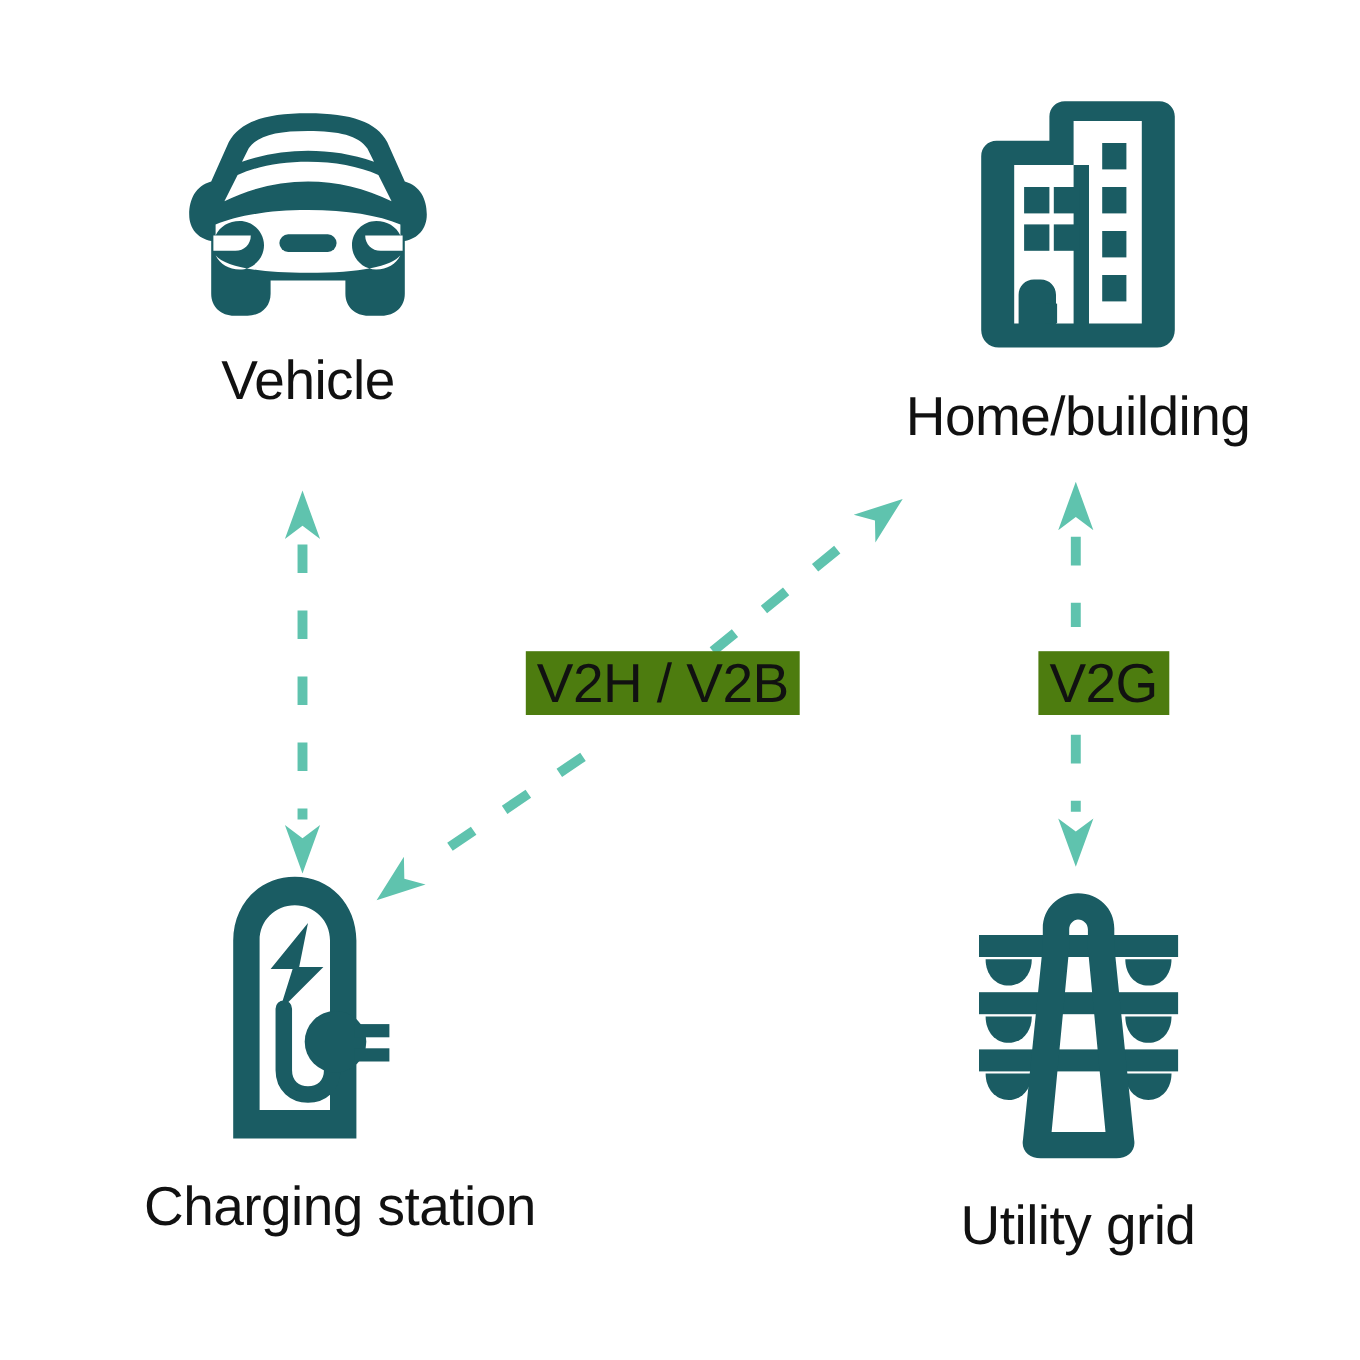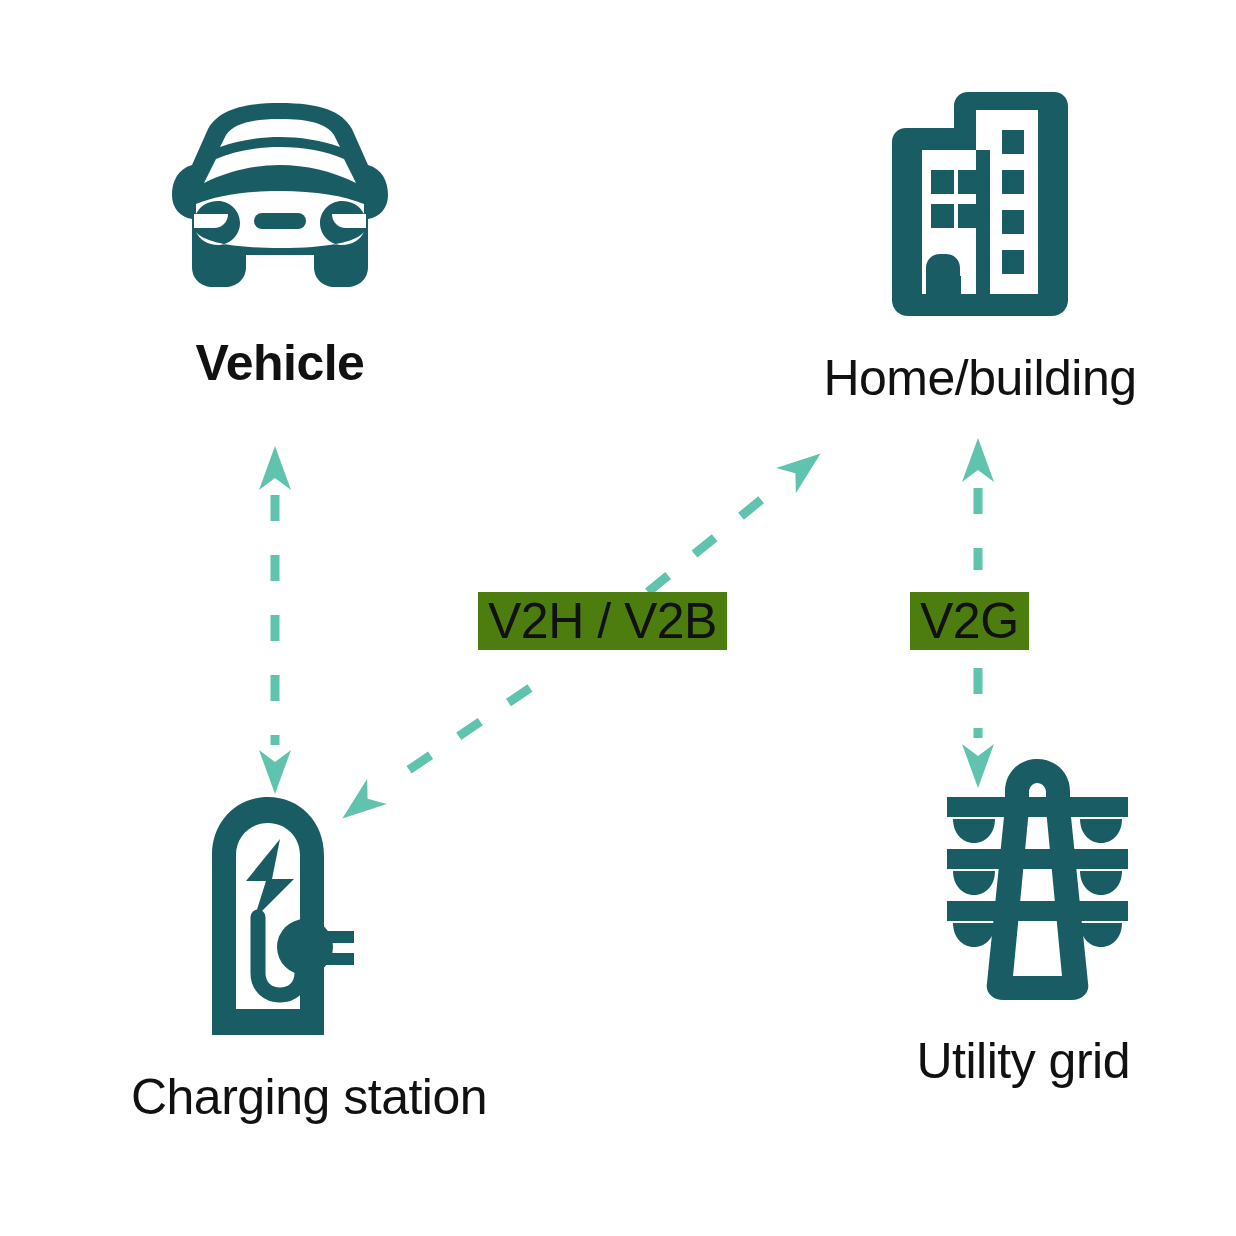--- a/index.html
+++ b/index.html
@@ -30,29 +30,29 @@
     font-family: "Liberation Sans", sans-serif;
     font-size: 50px;
     font-weight: 400;
     color: #111111;
     letter-spacing: -0.5px;
     white-space: nowrap;
     line-height: 1;
   }
   
   #node-vehicle      { left: 120px;  top: 95px;  width: 320px; }
-  #node-vehicle .node-label { margin-top: 38px; font-weight: bold; }
+  #node-vehicle .node-label { margin-top: 21px; }
 
   #node-home         { left: 800px;  top: 88px;  width: 360px; }
   #node-home .node-label { margin-top: 30px; }
 
   #node-charging     { left: 110px;  top: 795px; width: 350px; }
   #node-charging .node-label { margin-top: 32px; margin-left: 48px; }
 
-  #node-grid         { left: 830px;  top: 757px; width: 300px; align-items: flex-end; }
+  #node-grid         { left: 830px;  top: 810px; width: 300px; }
   #node-grid .node-label { margin-top: 34px; }
 
   
   #connectors {
     position: absolute;
     left: 0; top: 0;
     width: 1236px;
     height: 1236px;
   }
   .edge-label {
@@ -61,21 +61,21 @@
     font-size: 50px;
     font-weight: 400;
     color: #111111;
     letter-spacing: -0.5px;
     white-space: nowrap;
     background: #4d7c0f;
     padding: 4px 10px;
     line-height: 1;
   }
   #label-v2hb { left: 478px; top: 592px; }
-  #label-v2g  { left: 910px; top: 592px; }
+  #label-v2g  { left: 944px; top: 592px; }
 </style>
 </head>
 <body>
 
 <div id="canvas">
 
   <svg id="connectors" viewBox="0 0 1236 1236" xmlns="http://www.w3.org/2000/svg">
 
     <defs>
 

